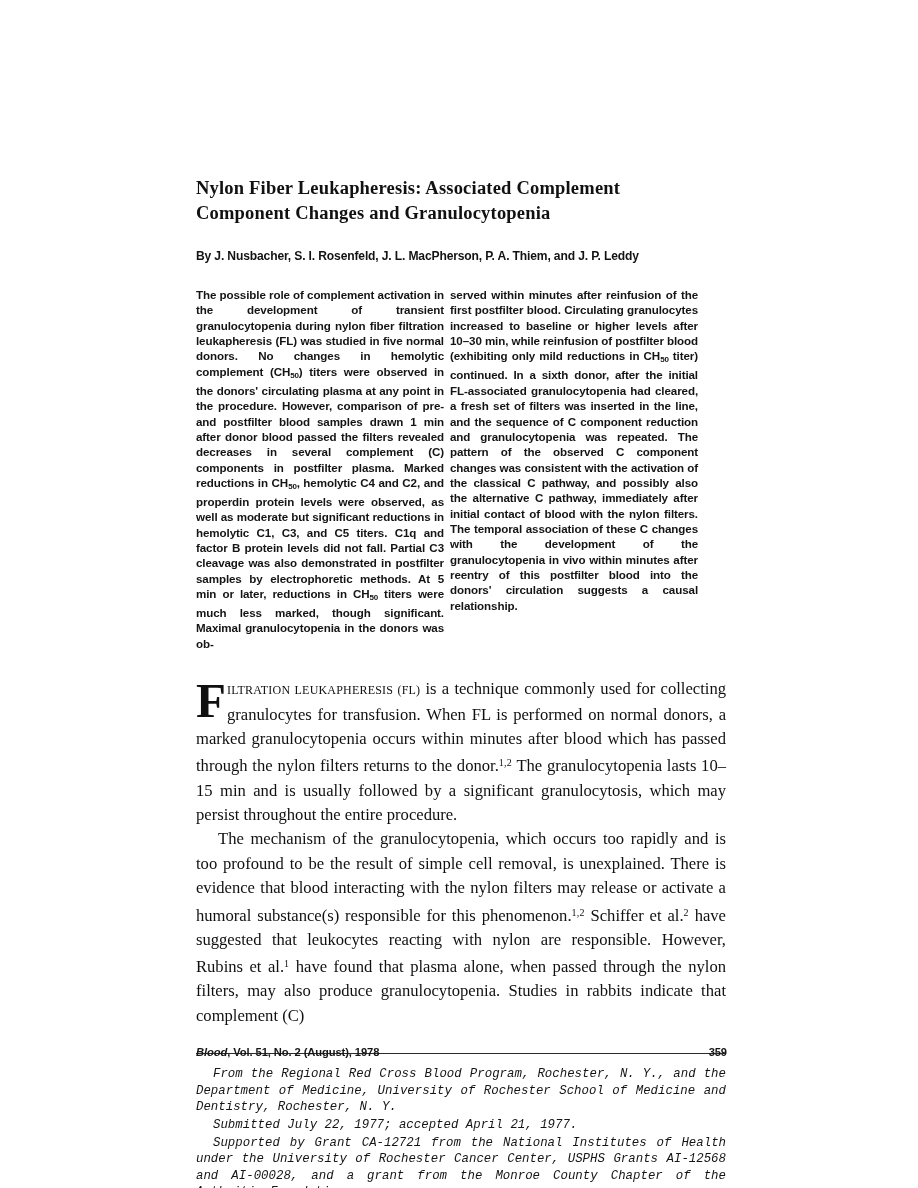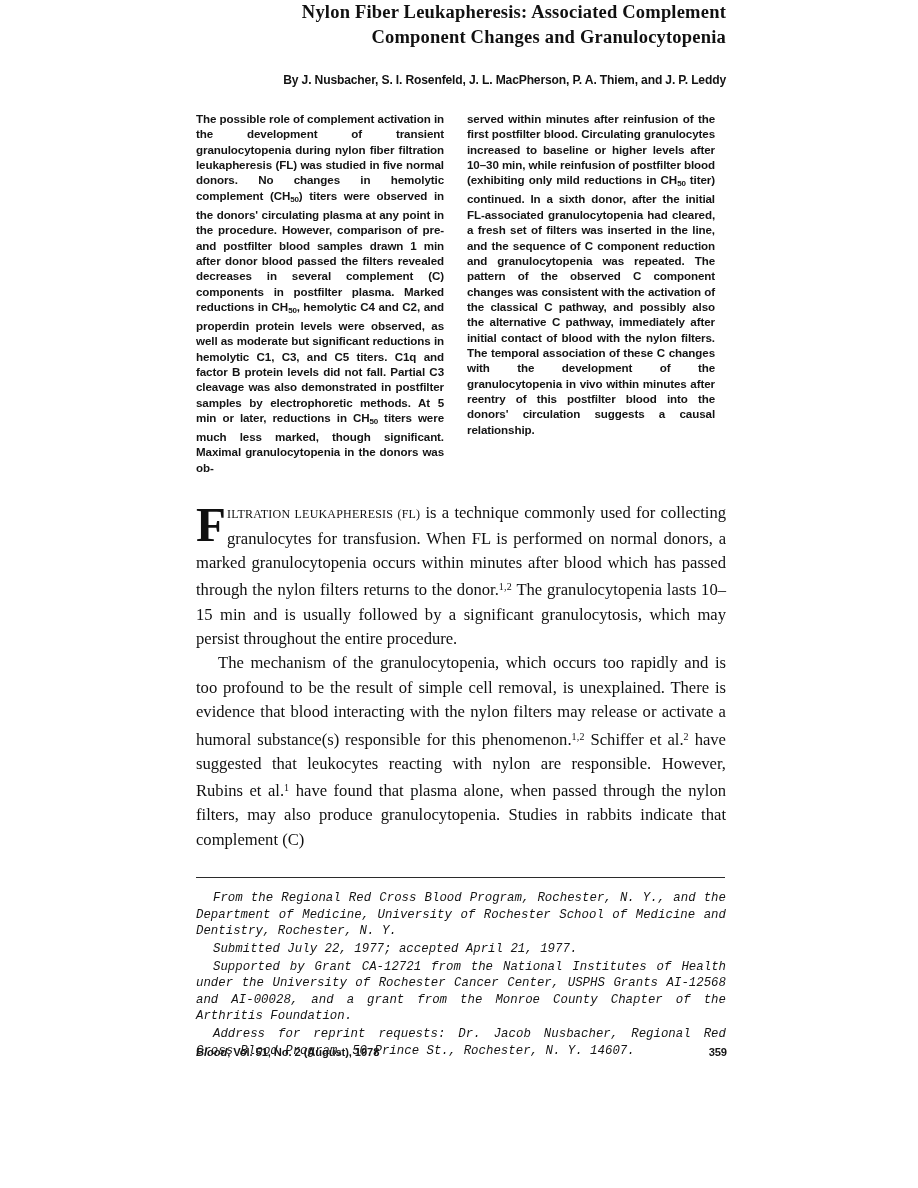--- a/index.html
+++ b/index.html
@@ -23,46 +23,47 @@
   }
   .content {
     position: absolute;
     left: 196px;
     top: 0;
     width: 530px;
   }
 
   
   .title-block {
-    text-align: right;
+    margin-top: 176px;
+    text-align: left;
   }
   .title-line {
     font-family: "Liberation Serif", "DejaVu Serif", serif;
     font-weight: bold;
     font-size: 18.5px;
     line-height: 25px;
     letter-spacing: 0.2px;
     color: #111;
   }
   .authors {
     margin-top: 22px;
-    text-align: right;
+    text-align: left;
     font-family: "Liberation Sans", "DejaVu Sans", sans-serif;
     font-weight: bold;
     font-size: 12.1px;
     line-height: 16px;
     letter-spacing: -0.15px;
     color: #131313;
   }
 
   
   .abstract {
     margin-top: 23px;
     display: flex;
-    gap: 23px;
+    gap: 6px;
   }
   .abstract-col {
     width: 248px;
     font-family: "Liberation Sans", "DejaVu Sans", sans-serif;
     font-weight: bold;
     font-size: 11.6px;
     line-height: 15.35px;
     text-align: justify;
     text-justify: inter-word;
     letter-spacing: -0.1px;

